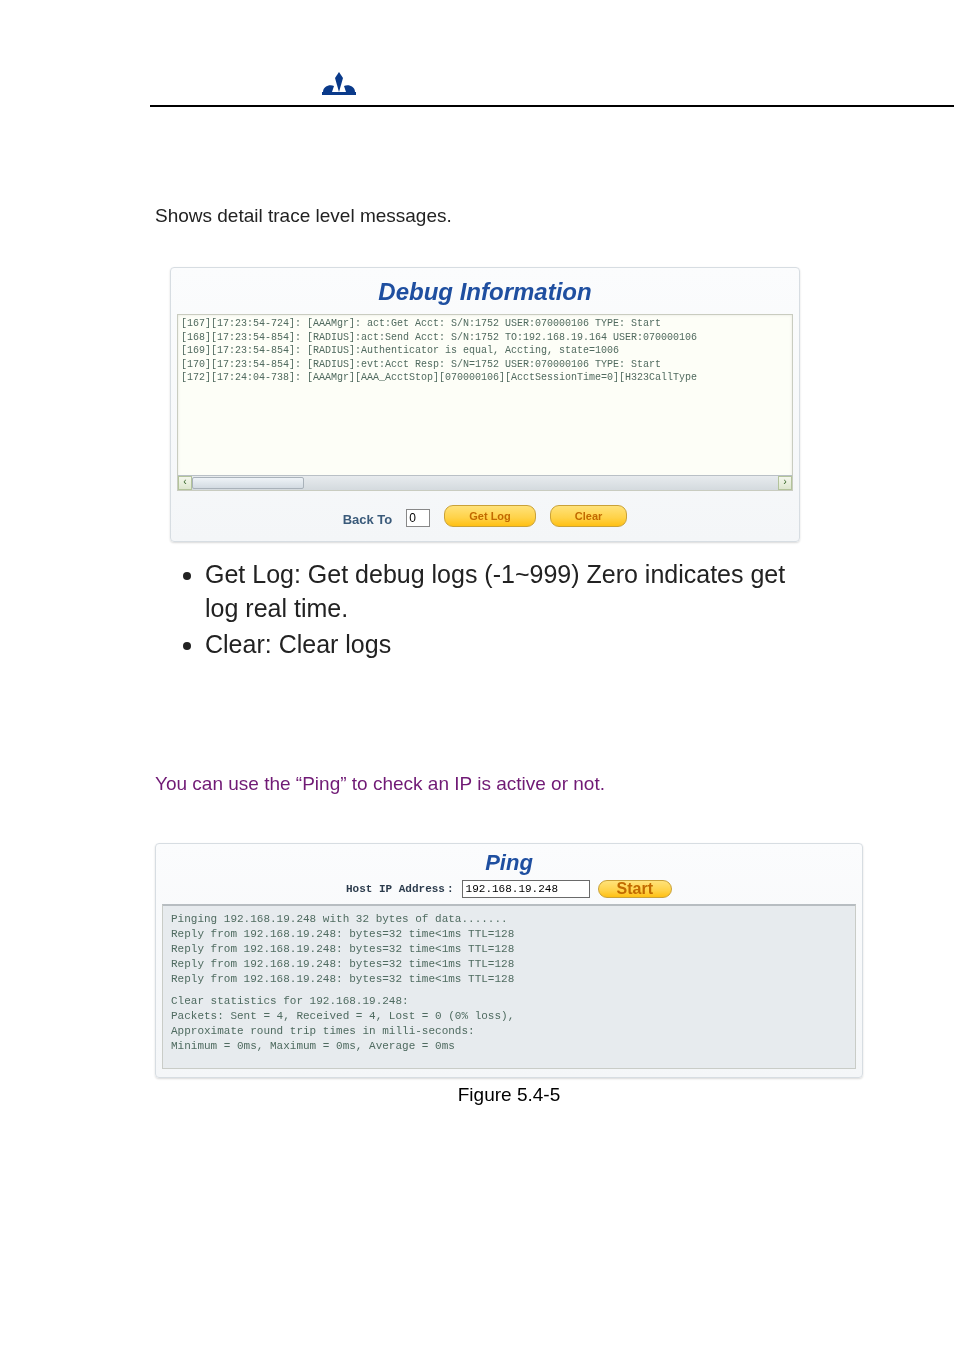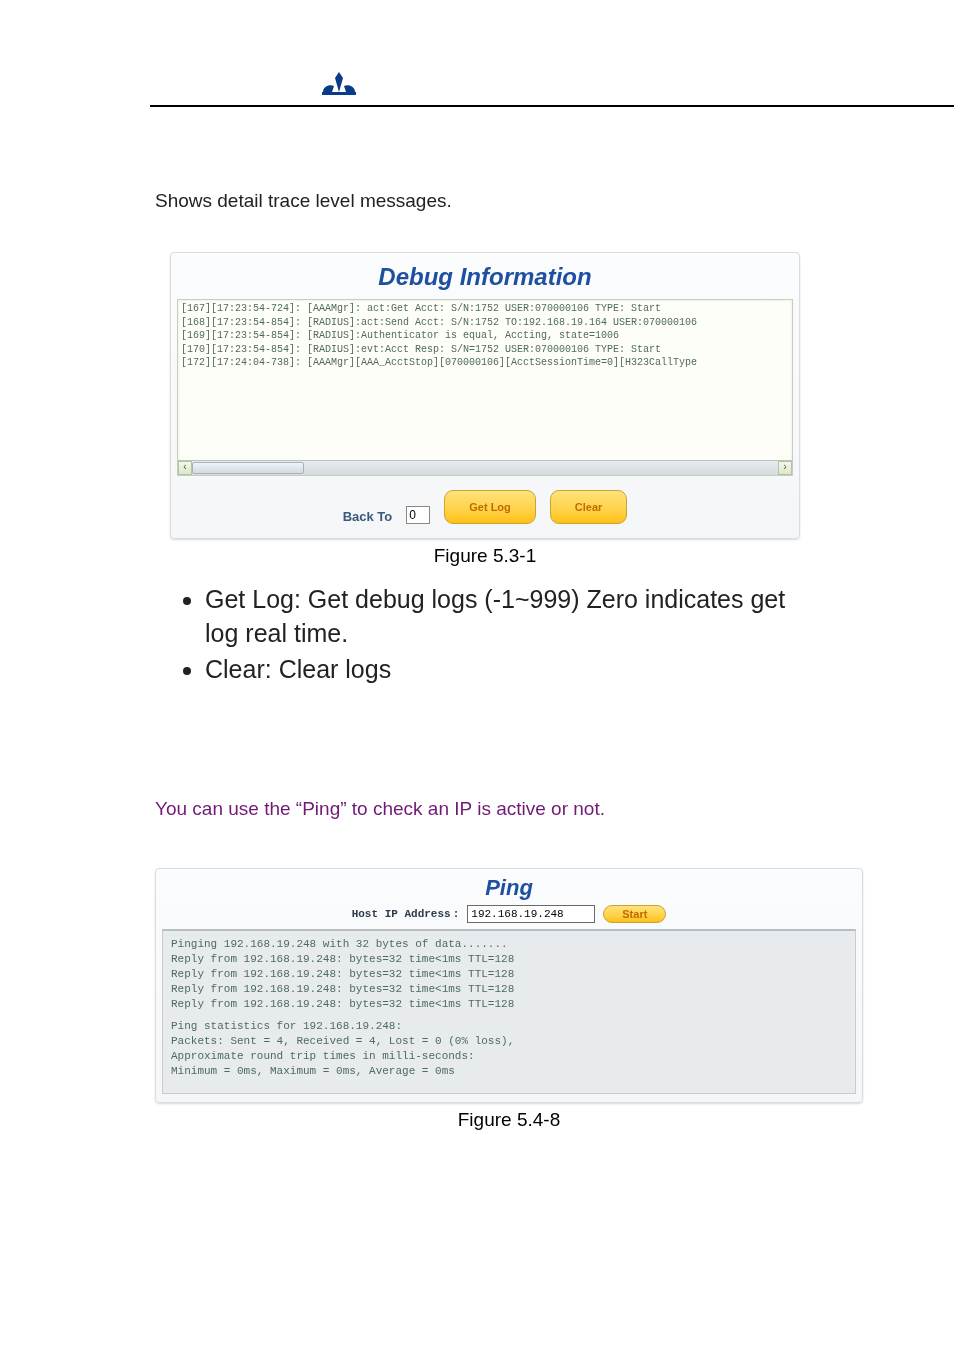--- a/index.html
+++ b/index.html
@@ -28,21 +28,21 @@
   .top-rule {
     position: absolute;
     top: 105px;
     left: 150px;
     right: 0;
     border-top: 2px solid #000;
   }
 
   .content {
     position: absolute;
-    top: 190px;
+    top: 205px;
     left: 155px;
     width: 660px;
   }
   .intro1 {
     font-size: 19px;
     color: #222;
   }
   .intro2 {
     font-size: 19px;
     color: #701a75;
@@ -163,21 +163,21 @@
   }
   .pill-btn {
     font-family: Verdana, Arial, sans-serif;
     font-weight: bold;
     font-size: 11px;
     color: #c26a00;
     background: linear-gradient(#ffe27a, #ffd247 60%, #ffc014);
     border: 1px solid #caa238;
     border-radius: 9px;
     padding: 2px 24px;
-    height: 34px;
+    height: 22px;
     line-height: 14px;
     cursor: pointer;
     display: inline-flex;
     align-items: center;
   }
 
   
   .ping-wrap {
     width: 708px;
     margin: 48px auto 0 auto;
@@ -218,21 +218,21 @@
     font-size: 11px;
     width: 120px;
     height: 16px;
     border: 1px solid #6a6a6a;
     background: #fff;
     padding: 0 3px;
   }
   .ping-start {
     font-family: Verdana, Arial, sans-serif;
     font-weight: bold;
-    font-size: 11px;
+    font-size: 16px;
     color: #c26a00;
     background: linear-gradient(#ffe27a, #ffd247 60%, #ffc014);
     border: 1px solid #caa238;
     border-radius: 9px;
     padding: 2px 18px;
     height: 18px;
     line-height: 14px;
     cursor: pointer;
     display: inline-flex;
     align-items: center;
@@ -293,21 +293,20 @@
           </div>
         </div>
 
         <div class="panel-controls">
           <span class="backto-label">Back To</span>
           <input class="backto-input" value="0" style="">
           <button class="pill-btn">Get Log</button>
           <button class="pill-btn">Clear</button>
         </div>
       </div>
-      <div class="fig-caption">Figure 5.3-1</div>
     </div>
 
     <div class="bullets">
       <ul>
         <li>Get Log: Get debug logs (-1~999)  Zero indicates get log real time.</li>
         <li>Clear: Clear logs</li>
       </ul>
     </div>
 
     <div style="height:110px"></div>
@@ -324,23 +323,23 @@
           <input class="ping-input" value="192.168.19.248" style="">
           <button class="ping-start">Start</button>
         </div>
         <div class="ping-output">
           <div class="line">Pinging 192.168.19.248 with 32 bytes of data.......</div>
           <div class="line">Reply from 192.168.19.248: bytes=32 time&lt;1ms TTL=128</div>
           <div class="line">Reply from 192.168.19.248: bytes=32 time&lt;1ms TTL=128</div>
           <div class="line">Reply from 192.168.19.248: bytes=32 time&lt;1ms TTL=128</div>
           <div class="line">Reply from 192.168.19.248: bytes=32 time&lt;1ms TTL=128</div>
           <div class="gap8"></div>
-          <div class="line">Ping statistics for 192.168.19.248:</div>
+          <div class="line">Clear statistics for 192.168.19.248:</div>
           <div class="line">Packets: Sent = 4, Received = 4, Lost = 0 (0% loss),</div>
           <div class="line">Approximate round trip times in milli-seconds:</div>
           <div class="line">Minimum = 0ms, Maximum = 0ms, Average = 0ms</div>
         </div>
       </div>
-      <div class="fig-caption">Figure 5.4-8</div>
+      <div class="fig-caption">Figure 5.4-5</div>
     </div>
 
   </div>
 </div>
 
 </body></html>

